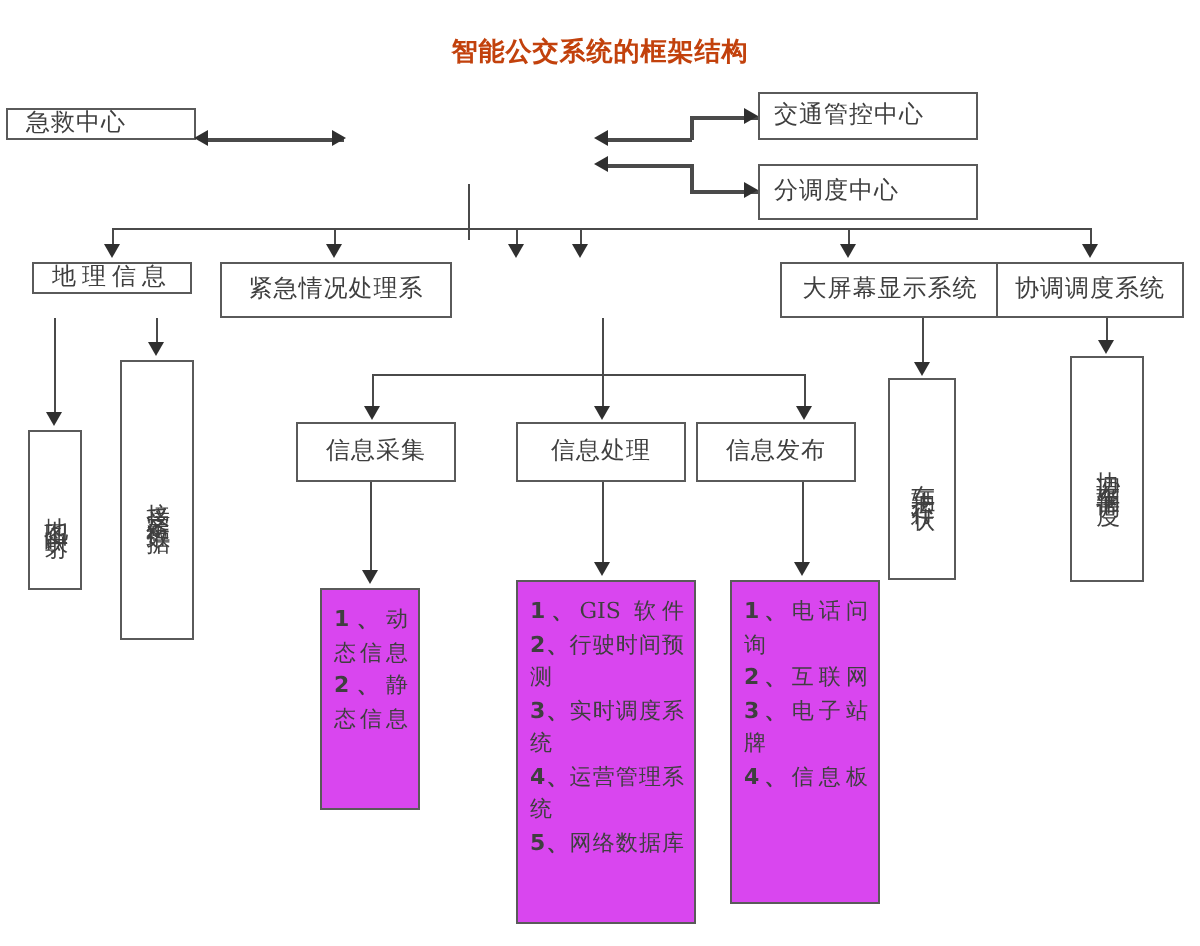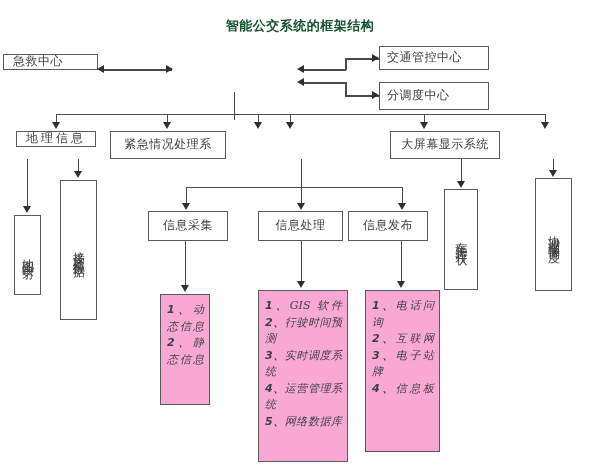--- a/index.html
+++ b/index.html
@@ -12,21 +12,21 @@
   }
   #canvas{position:relative;width:600px;height:473px;}
 
   .title{
     position:absolute;
     left:0;top:17px;width:600px;
     text-align:center;
     font-size:13px;
     font-weight:700;
     letter-spacing:.5px;
-    color:#14532d;
+    color:#c2410c;
     font-family:"DejaVu Serif","Liberation Serif",serif;
   }
 
   
   .box{
     position:absolute;
     box-sizing:border-box;
     border:1px solid #5a5a5a;
     background:#ffffff;
     display:flex;
@@ -56,27 +56,26 @@
     text-orientation:upright;
     letter-spacing:3px;
     line-height:1.1;
   }
 
   
   .listbox{
     position:absolute;
     box-sizing:border-box;
     border:1px solid #5a5a5a;
-    background:#f9a8d4;
+    background:#d946ef;
     font-size:11px;
     color:#3f3f3f;
     font-family:"DejaVu Serif","Liberation Serif",serif;
     padding:7px 5px 5px 6px;
     line-height:1.5;
-    font-style:italic;
   }
   .listbox .li{
     display:block;
     text-align:justify;
     text-align-last:justify;
     white-space:normal;
   }
   .listbox .li .num{font-weight:700;font-family:"DejaVu Sans","Liberation Sans",sans-serif;}
 
   
@@ -149,20 +148,21 @@
   <div class="arrow down" style="left:420px;top:122px;"></div>
   <div class="arrow down" style="left:541px;top:122px;"></div>
 
   <div class="box spaced" style="left:16px;top:131px;width:80px;height:16px;">地理信息</div>
 
   <div class="box" style="left:110px;top:131px;width:116px;height:28px;">紧急情况处理系</div>
 
 
   <div class="box" style="left:368px;top:131px;width:110px;height:28px;margin-left:22px;">大屏幕显示系统</div>
 
+  <div class="box" style="left:498px;top:131px;width:94px;height:28px;">协调调度系统</div>
 
   <div class="ln v" style="left:27px;top:159px;height:48px;"></div>
   <div class="arrow down" style="left:23px;top:206px;"></div>
   <div class="ln v" style="left:78px;top:159px;height:14px;"></div>
   <div class="arrow down" style="left:74px;top:171px;"></div>
 
   <div class="vbox" style="left:14px;top:215px;width:27px;height:80px;">地图映射</div>
 
   <div class="vbox" style="left:60px;top:180px;width:37px;height:140px;">接受定位数据</div>
 

